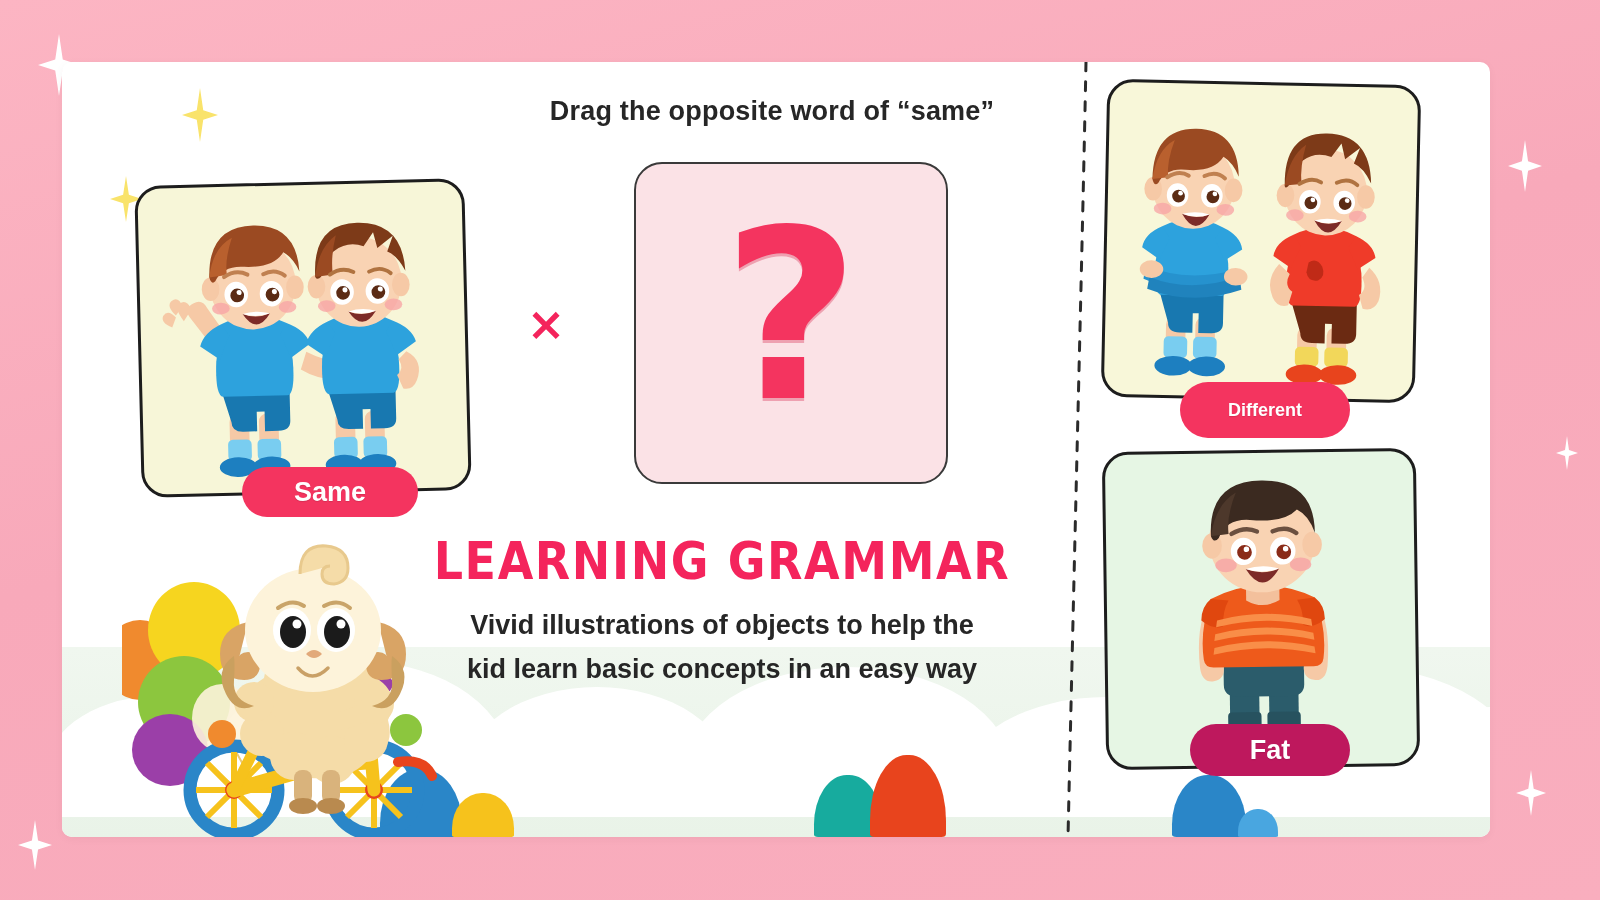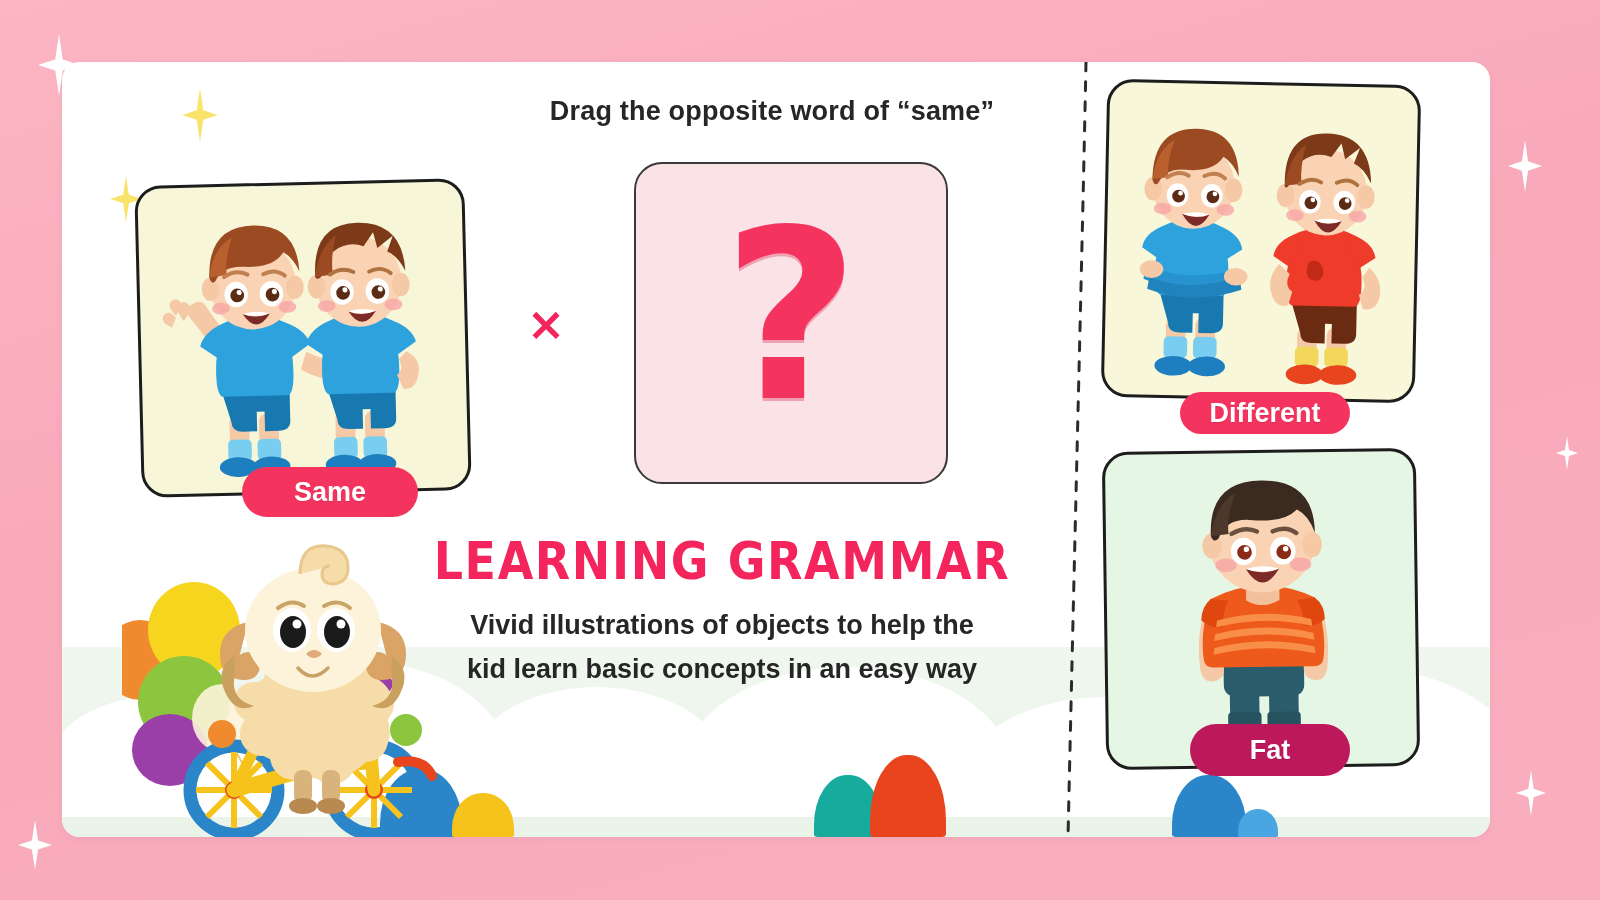--- a/index.html
+++ b/index.html
@@ -23,21 +23,21 @@
     clip-path: polygon(50% 0%, 59% 41%, 100% 50%, 59% 59%, 50% 100%, 41% 59%, 0% 50%, 41% 41%);
     pointer-events: none;
   }
 
   
   .board {
     position: absolute;
     left: 62px; top: 62px;
     width: 1428px; height: 775px;
     background: #ffffff;
-    border-radius: 18px;
+    border-radius: 10px;
     overflow: hidden;
     box-shadow: 0 2px 10px rgba(0,0,0,0.04);
   }
 
   
   .ground {
     position: absolute; left: 0; right: 0; bottom: 0; height: 190px;
     background: linear-gradient(180deg, #f0f7ef 0%, #e9f3e8 100%);
   }
   .cloud {
@@ -94,21 +94,21 @@
     position: absolute;
     display: flex; align-items: center; justify-content: center;
     border-radius: 999px;
     color: #fff;
     font-weight: 700;
     text-shadow: 0 1px 1px rgba(0,0,0,.12);
     white-space: nowrap;
     z-index: 8;
   }
   .pill-same { left: 180px;  top: 405px; width: 176px; height: 50px; background: #f4345f; font-size: 27px; }
-  .pill-diff { left: 1118px; top: 320px; width: 170px; height: 42px; background: #f4345f; font-size: 27px; margin-top: 10px; }
+  .pill-diff { left: 1118px; top: 320px; width: 170px; height: 56px; background: #f4345f; font-size: 18px; }
   .pill-fat  { left: 1128px; top: 662px; width: 160px; height: 52px; background: #be185d; font-size: 27px; }
 
   
   .dropzone {
     position: absolute;
     left: 572px; top: 100px;
     width: 314px; height: 322px;
     background: #fbe2e6;
     border: 2px solid #3a3a3a;
     border-radius: 28px;

